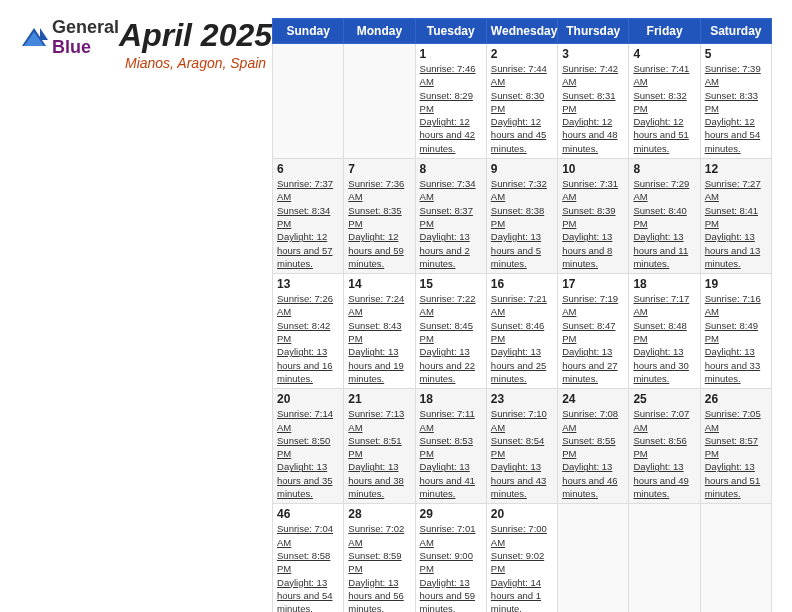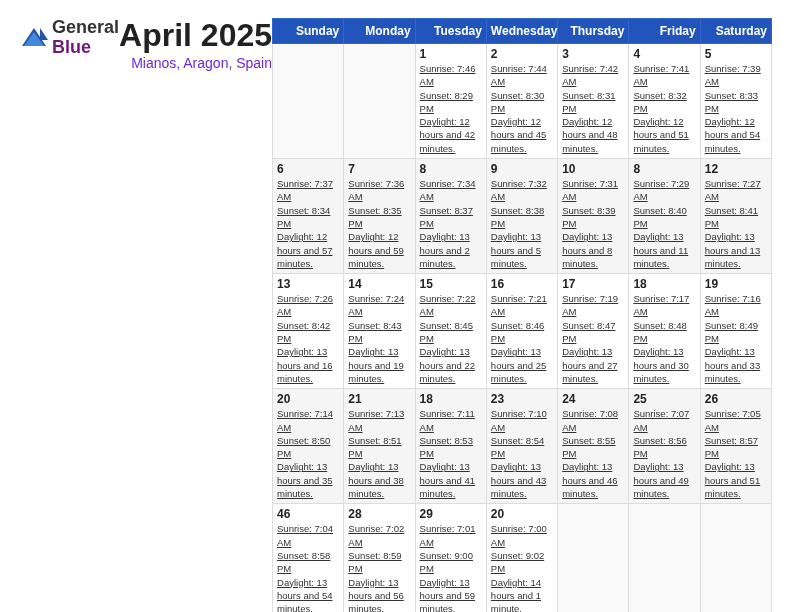--- a/index.html
+++ b/index.html
@@ -33,47 +33,48 @@
       font-weight: bold;
       line-height: 1.1;
     }
     .logo-general { color: #333; }
     .logo-blue { color: #701a75; text-align: center; }
     .logo-icon {
       width: 28px;
       height: 28px;
     }
     .title-block {
-      text-align: right;
+      text-align: center;
+      font-style: italic;
     }
     .main-title {
       font-size: 32px;
       font-weight: bold;
       color: #222;
       line-height: 1.1;
     }
     .subtitle {
       font-size: 14px;
-      color: #6d28d9;
+      color: #c2410c;
       margin-top: 2px;
     }
     .calendar {
       flex: 1;
       border: 1px solid #ccc;
       border-collapse: collapse;
       width: 100%;
       table-layout: fixed;
     }
     .calendar th {
       background: #2255bb;
       color: #fff;
       font-size: 12px;
       font-weight: bold;
       padding: 5px 4px;
-      text-align: right;
+      text-align: center;
       border: 1px solid #3366cc;
     }
     .calendar td {
       vertical-align: top;
       border: 1px solid #ddd;
       padding: 3px 4px;
       font-size: 10px;
       color: #333;
       height: 82px;
       width: 14.28%;

